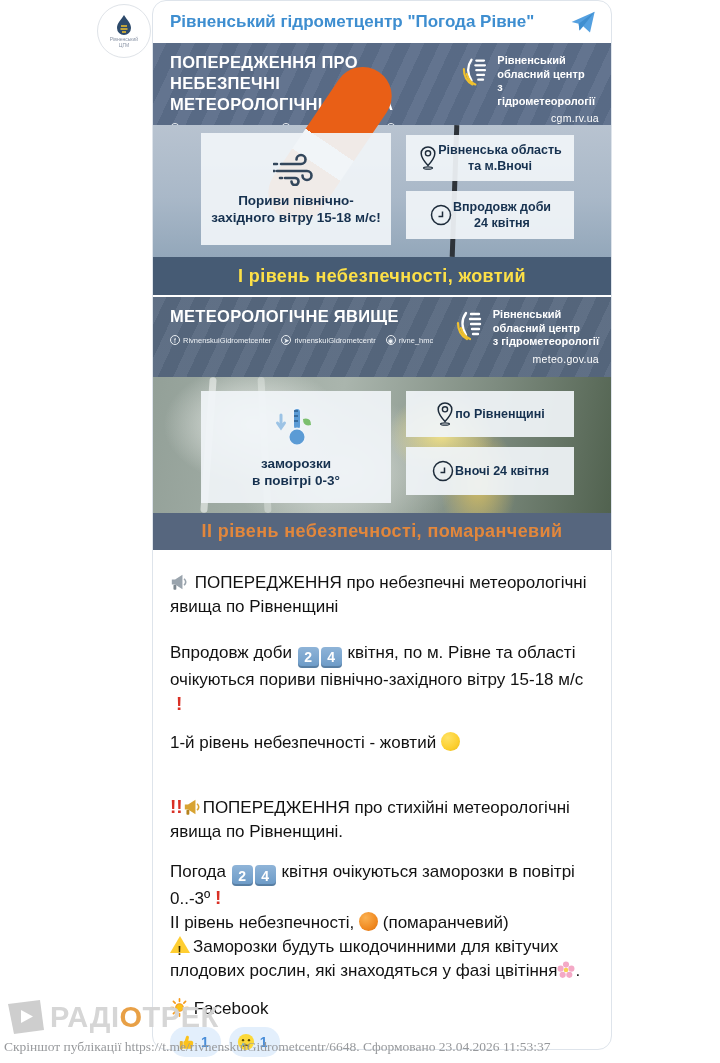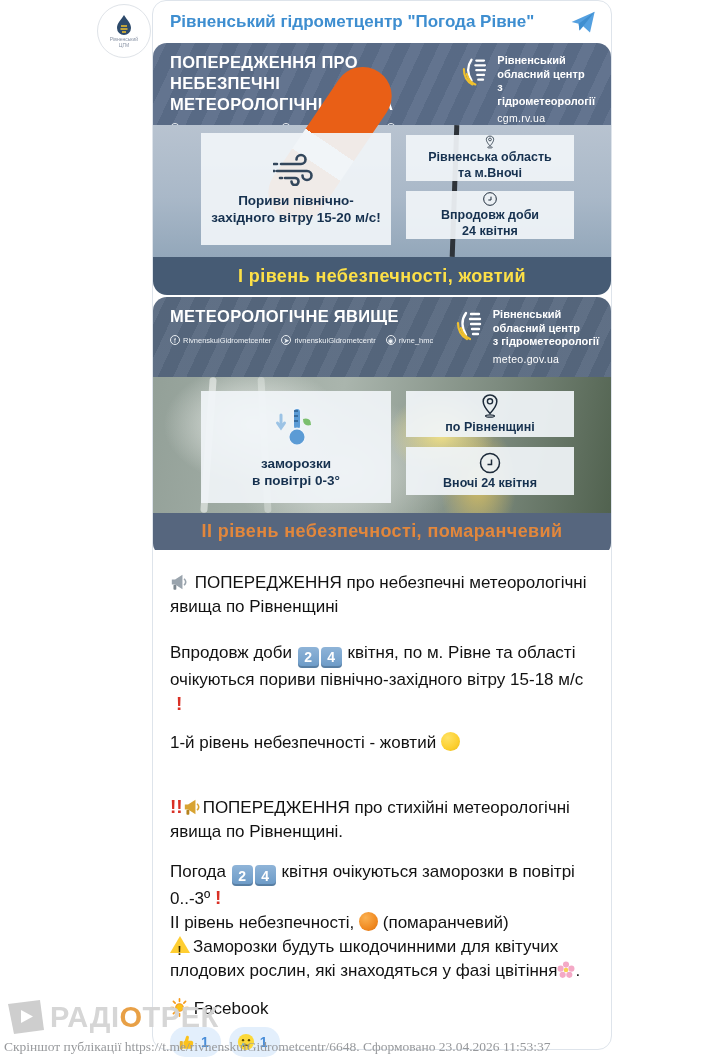--- a/index.html
+++ b/index.html
@@ -14,40 +14,40 @@
 
   
   .bubble{position:absolute;left:152px;top:0;width:460px;height:1050px;background:#fff;
     border:1px solid #dee4eb;border-radius:14px;box-sizing:border-box;}
 
   .tg-header{height:42px;display:flex;align-items:center;padding:0 14px 0 17px;}
   .tg-title{color:#3e8ed0;font-size:17px;font-weight:bold;flex:1;white-space:nowrap;overflow:hidden;}
   .tg-plane{width:28px;height:28px;flex:0 0 auto;}
 
   
-  .info{width:458px;position:relative;overflow:hidden;border-radius:14px;}
+  .info{width:458px;position:relative;overflow:hidden;}
   .ig-head{position:relative;box-sizing:border-box;display:flex;justify-content:space-between;
     padding:9px 12px 6px 17px;color:#fff;
     background:#5b6d89;}
   .ig-head:before{content:"";position:absolute;inset:0;
     background:repeating-linear-gradient(115deg,rgba(255,255,255,.05) 0 12px,rgba(0,0,0,0.03) 12px 26px);}
   .ig-head>*{position:relative;}
   .ig-title{font-weight:bold;font-size:16.5px;line-height:21px;letter-spacing:.3px;}
   .ig-socials{display:flex;gap:10px;margin-top:8px;align-items:center;}
   .soc{display:flex;align-items:center;gap:3px;font-size:7.5px;color:#eef2f6;}
   .soc .ring{width:10px;height:10px;border:1px solid #e8ecf0;border-radius:50%;display:flex;
     align-items:center;justify-content:center;font-size:7px;line-height:1;box-sizing:border-box;}
   .ig-org{display:flex;gap:8px;align-items:flex-start;padding-top:2px;}
   .org-txt{font-size:11px;font-weight:bold;line-height:13.5px;}
-  .org-site{font-weight:normal;font-size:10.5px;text-align:left;margin-top:4px;letter-spacing:.3px;}
+  .org-site{font-weight:normal;font-size:10.5px;text-align:right;margin-top:4px;letter-spacing:.3px;}
 
   .ig-body{position:relative;}
   .panel{position:absolute;background:rgba(240,244,248,.93);display:flex;flex-direction:column;
     align-items:center;justify-content:center;color:#16314f;font-weight:bold;text-align:center;}
-  .panel-row{flex-direction:column;padding:0 8px;box-sizing:border-box;font-size:12.5px;line-height:16px;}
+  .panel-row{flex-direction:row;padding:0 8px;box-sizing:border-box;font-size:12.5px;line-height:16px;}
   .big-panel{left:48px;width:190px;font-size:13.5px;line-height:17px;}
   .ig-bar{display:flex;align-items:center;justify-content:center;font-weight:bold;font-size:18px;letter-spacing:.4px;}
 
   
   .body1{height:132px;background:linear-gradient(180deg,#b8c3d0 0%,#a9b8c8 55%,#93a7ba 100%);}
   .windsock{position:absolute;left:148px;top:-68px;width:58px;height:175px;border-radius:29px;
     transform:rotate(34deg);
     background:linear-gradient(180deg,#e95f16 0 88px,#f3f5f7 88px 112px,#ee6f1f 112px 100%);}
   .pole{position:absolute;left:299px;top:0;width:5px;height:132px;background:#2e3339;transform:rotate(2deg);}
   .bar1{height:38px;background:rgba(60,82,109,.95);color:#fde047;}
@@ -174,21 +174,21 @@
         <div class="pole"></div>
         <div class="panel big-panel" style="top:8px;height:112px;">
           <svg width="46" height="34" viewBox="0 0 46 34">
             <g stroke="#33475c" stroke-width="2.6" fill="none" stroke-linecap="round">
               <path d="M8 12 h20 a4.5 4.5 0 1 0 -4.5 -4.5"></path>
               <path d="M4 19 h30 a4.5 4.5 0 1 1 -4.5 4.5"></path>
               <path d="M12 26 h10 a3.5 3.5 0 1 1 -3.5 3.5"></path>
               <path d="M1 12 h3 M0 19 h1.5 M7 26 h2"></path>
             </g>
           </svg>
-          <div style="margin-top:6px;padding:0 8px;">Пориви північно-західного вітру 15-20 м/с!</div>
+          <div style="margin-top:6px;padding:0 8px;">Пориви північно-західного вітру 15-18 м/с!</div>
         </div>
         <div class="panel panel-row" style="left:253px;top:10px;width:168px;height:46px;">
           <svg width="20" height="26" viewBox="0 0 20 26">
             <path d="M10 2 C6 2 3.2 4.8 3.2 8.4 c0 4.6 6.8 12 6.8 12 s6.8-7.4 6.8-12 C16.8 4.8 14 2 10 2 Z" stroke="#1d2b3a" stroke-width="1.5" fill="none"></path>
             <circle cx="10" cy="8.3" r="2.6" stroke="#1d2b3a" stroke-width="1.4" fill="none"></circle>
             <ellipse cx="10" cy="23" rx="4.5" ry="1.2" stroke="#1d2b3a" stroke-width="1.2" fill="none"></ellipse>
           </svg>
           <div>
             <div>Рівненська область</div>
             <div>та  м.Вночі</div>

